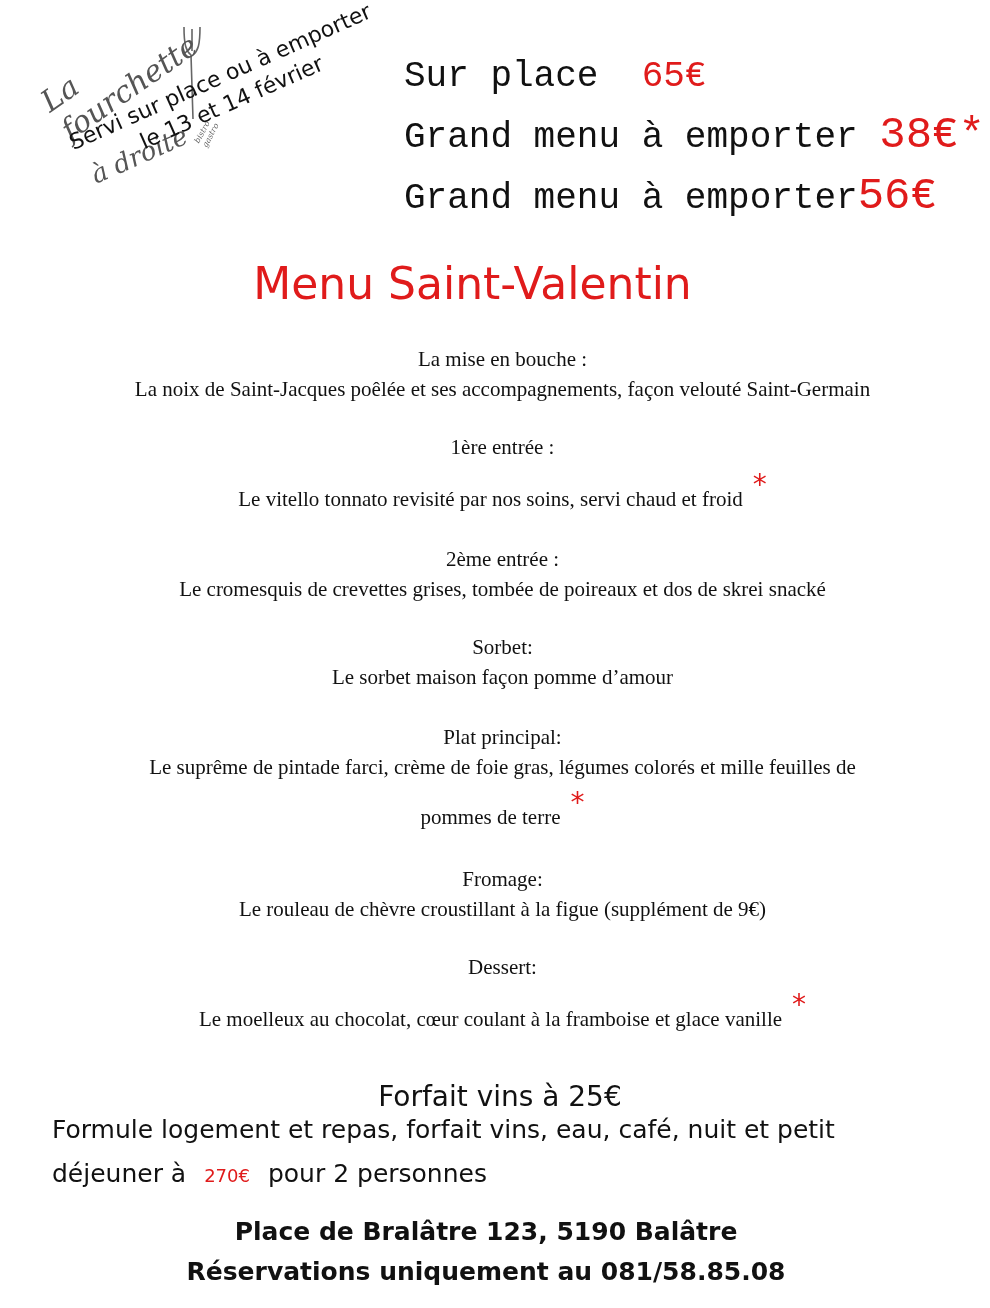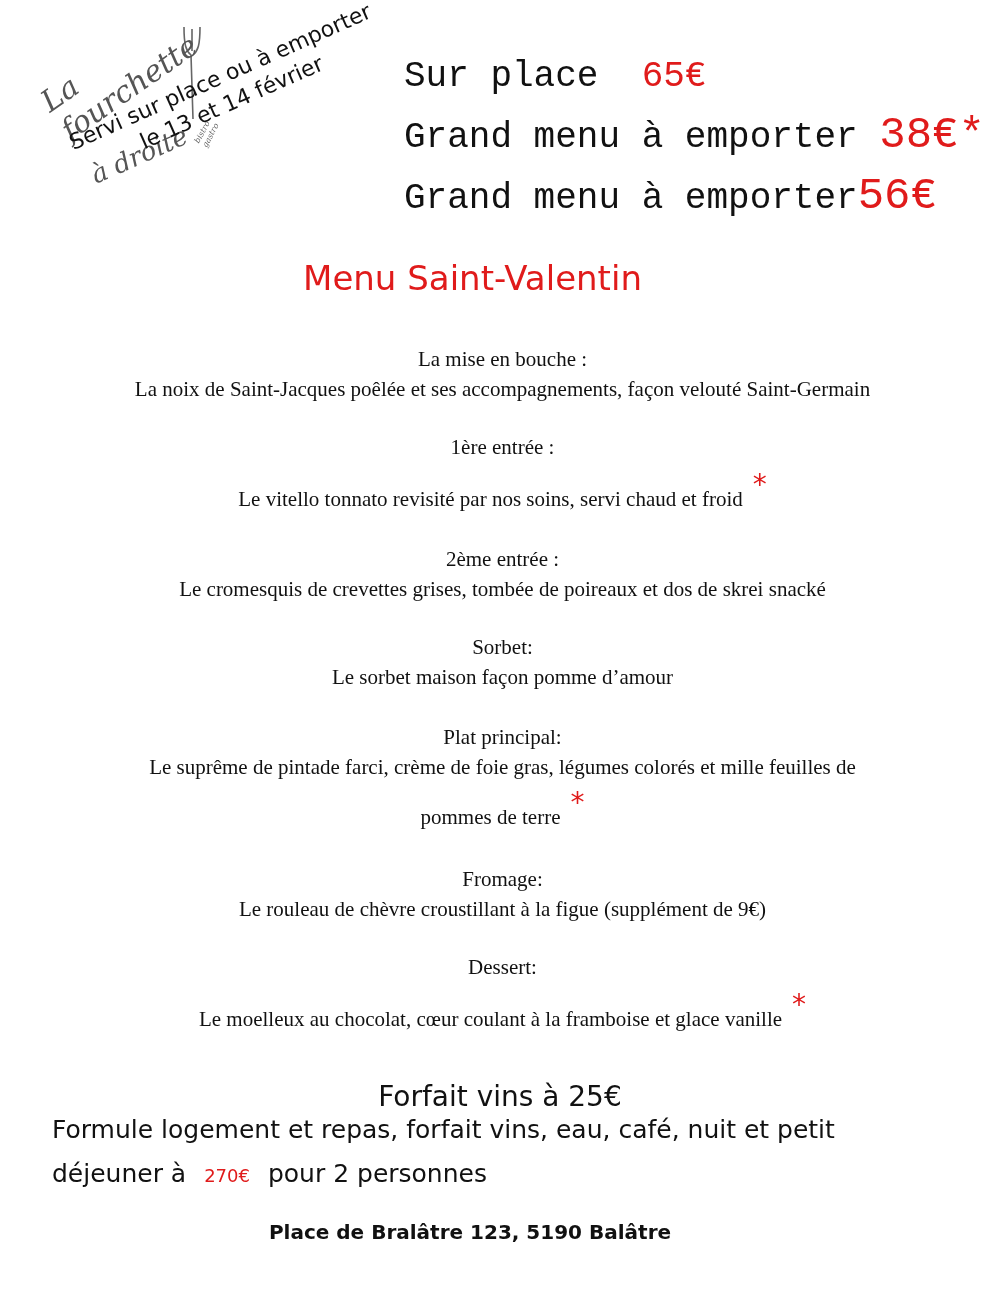--- a/index.html
+++ b/index.html
@@ -15,31 +15,31 @@
     .logo .l2 { position:absolute; left:58px; top:120px; font-size:26px; transform:rotate(-24deg); }
     .logo .l3 { position:absolute; left:160px; top:98px; font-size:8px; transform:rotate(-62deg); color:#666; }
     .fork { position:absolute; left:150px; top:5px; width:24px; height:96px; }
 
     .servi { position:absolute; left:46px; top:62px; width:360px; text-align:center; font-size:22px; line-height:28px; transform:rotate(-24deg); transform-origin:center; color:#111; }
 
     .prices { position:absolute; left:404px; top:48px; font-size:36px; line-height:58px;font-family:Liberation Mono, monospace; }
     .prices .row { white-space:nowrap; }
     .prices .big { font-size:44px; }
 
-    .title { position:absolute; left:0; width:945px; top:258px; text-align:center; font-size:34px; }
+    .title { position:absolute; left:0; width:945px; top:258px; text-align:center; font-size:44px; }
 
     .menu { position:absolute; left:0; width:1005px; top:344px; text-align:center; font-size:21px; }
     .course { margin:0; }
     .course .lbl, .course .dsh { display:block; line-height:30px; }
     .star { color:#e01b1b; font-size:28px; position:relative; top:-12px; margin-left:10px; font-family:"DejaVu Sans", sans-serif; }
 
     .forfait { position:absolute; left:0; width:1000px; top:1080px; text-align:center; font-size:28px; }
     .formule { position:absolute; left:52px; top:1108px; width:920px; font-size:25px; font-weight:normal; line-height:44px; }
     .formule .red { font-size:18px; margin:0 10px; }
-    .address { position:absolute; left:0; width:940px; top:1212px; text-align:center; font-size:20px; font-weight:bold; line-height:40px; }
+    .address { position:absolute; left:0; width:940px; top:1212px; text-align:center; font-size:25px; font-weight:bold; line-height:40px;padding-left:16px; }
   </style>
 </head>
 <body>
 
 <div class="logo">
   <svg class="fork" viewBox="0 0 24 96">
     <path d="M4 2 C4 20 6 26 11 30 L13 94 M20 2 C20 20 18 26 13 30 M12 4 L12 26" stroke="#666" stroke-width="1.6" fill="none"></path>
   </svg>
   <span class="l1" style="transform:rotate(-35deg);left:4px;top:70px;">La fourchette</span>
   <span class="l2">à droite</span>
@@ -106,13 +106,14 @@
   <div>Formule logement et repas, forfait vins, eau, café, nuit et petit</div>
   <div>
     <span>déjeuner à</span>
     <span class="red">270€</span>
     <span>pour 2 personnes</span>
   </div>
 </div>
 
 <div class="address sans">
   <div>Place de Bralâtre 123, 5190 Balâtre</div>
+  <div>Réservations uniquement au 081/58.85.08</div>
 </div>
 
 </body></html>

